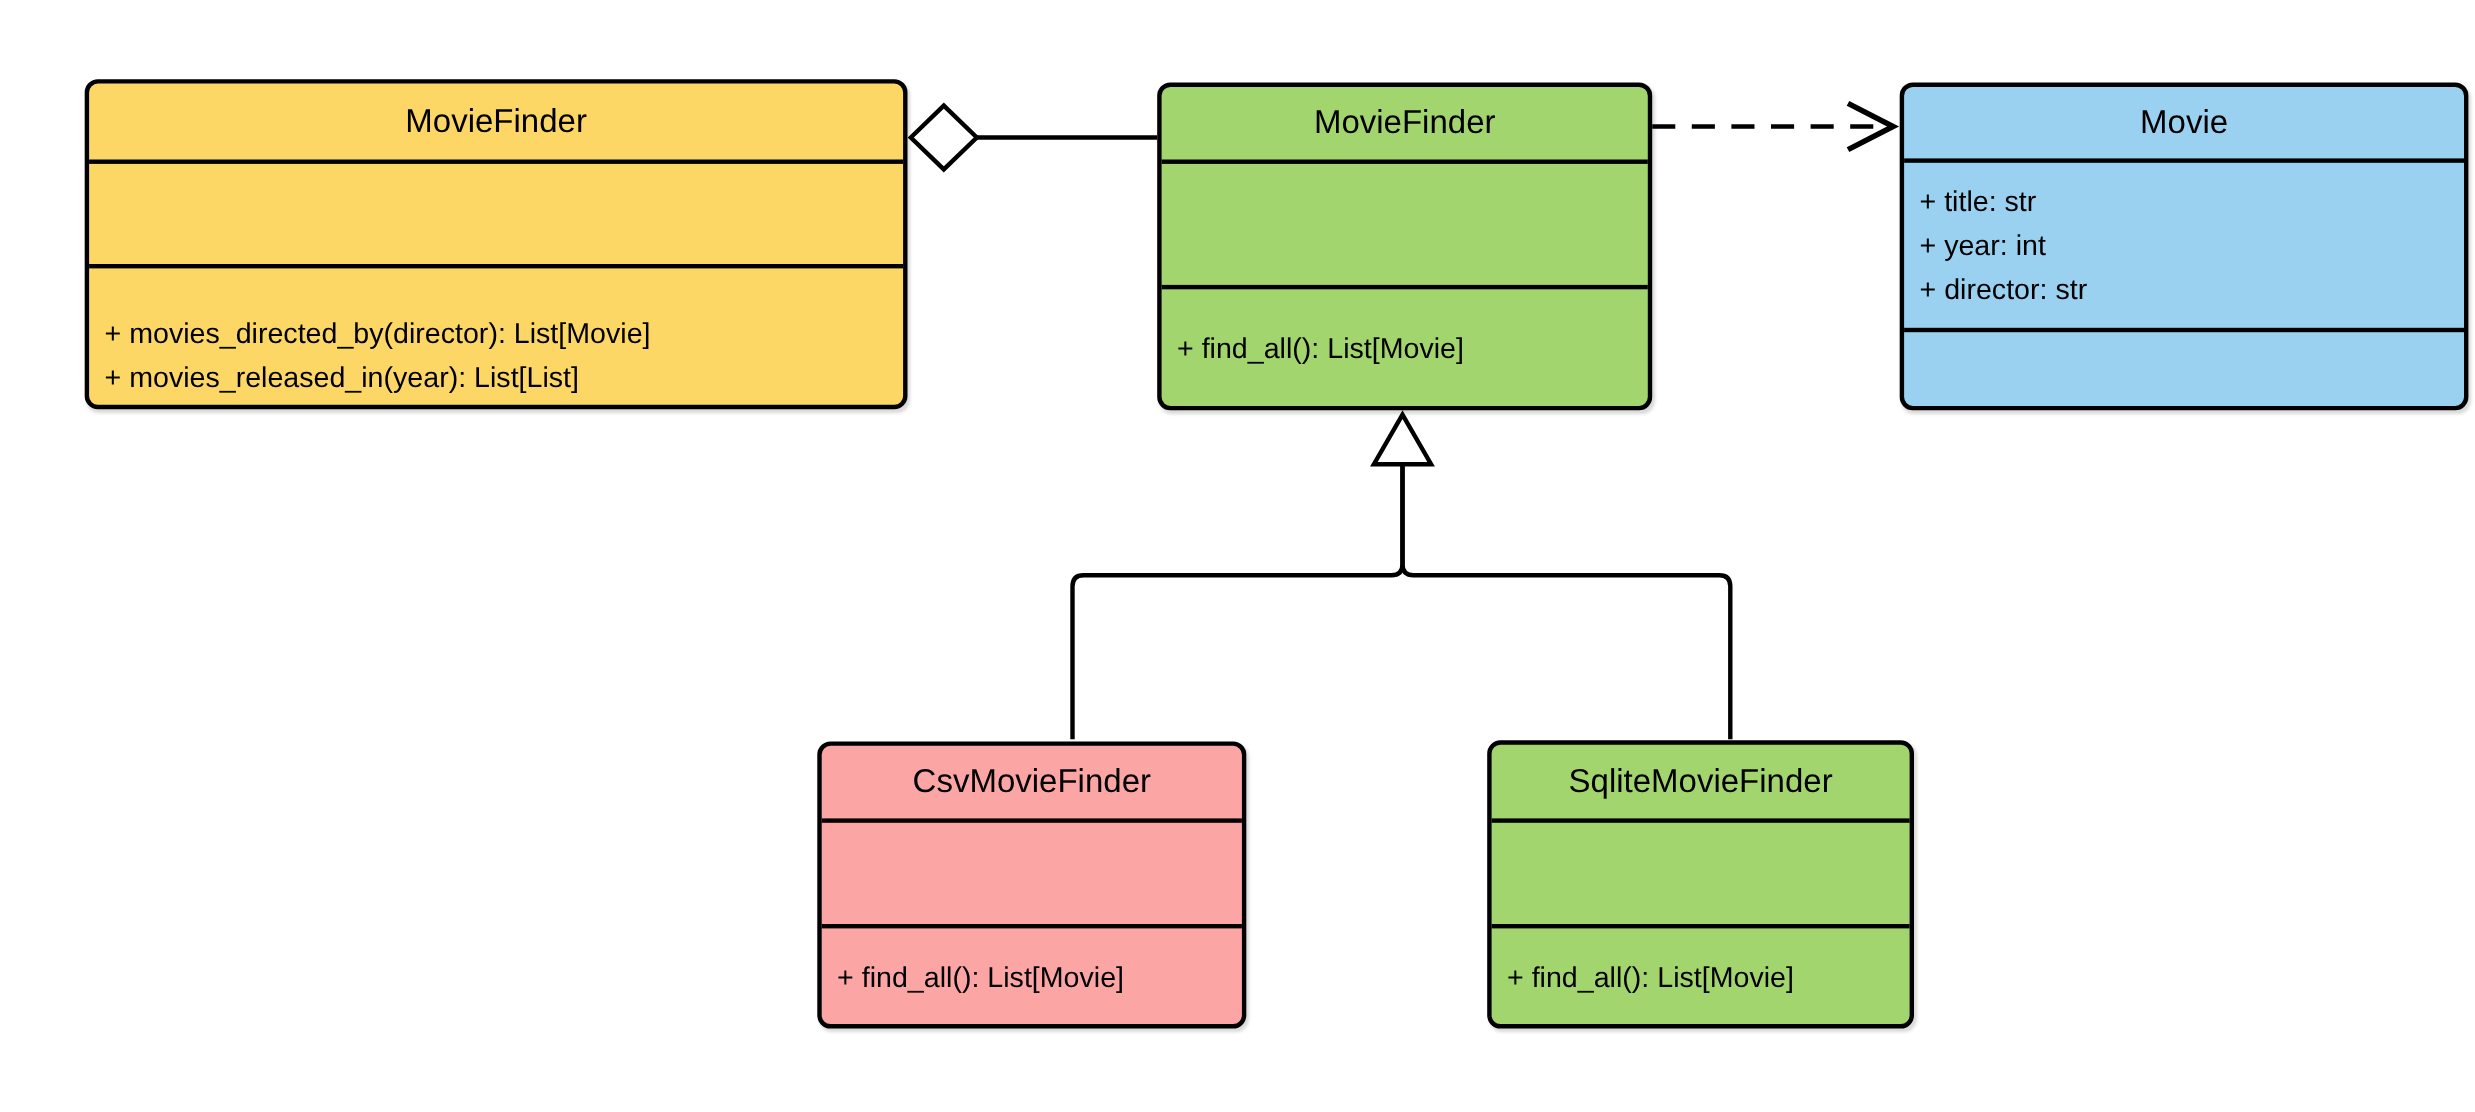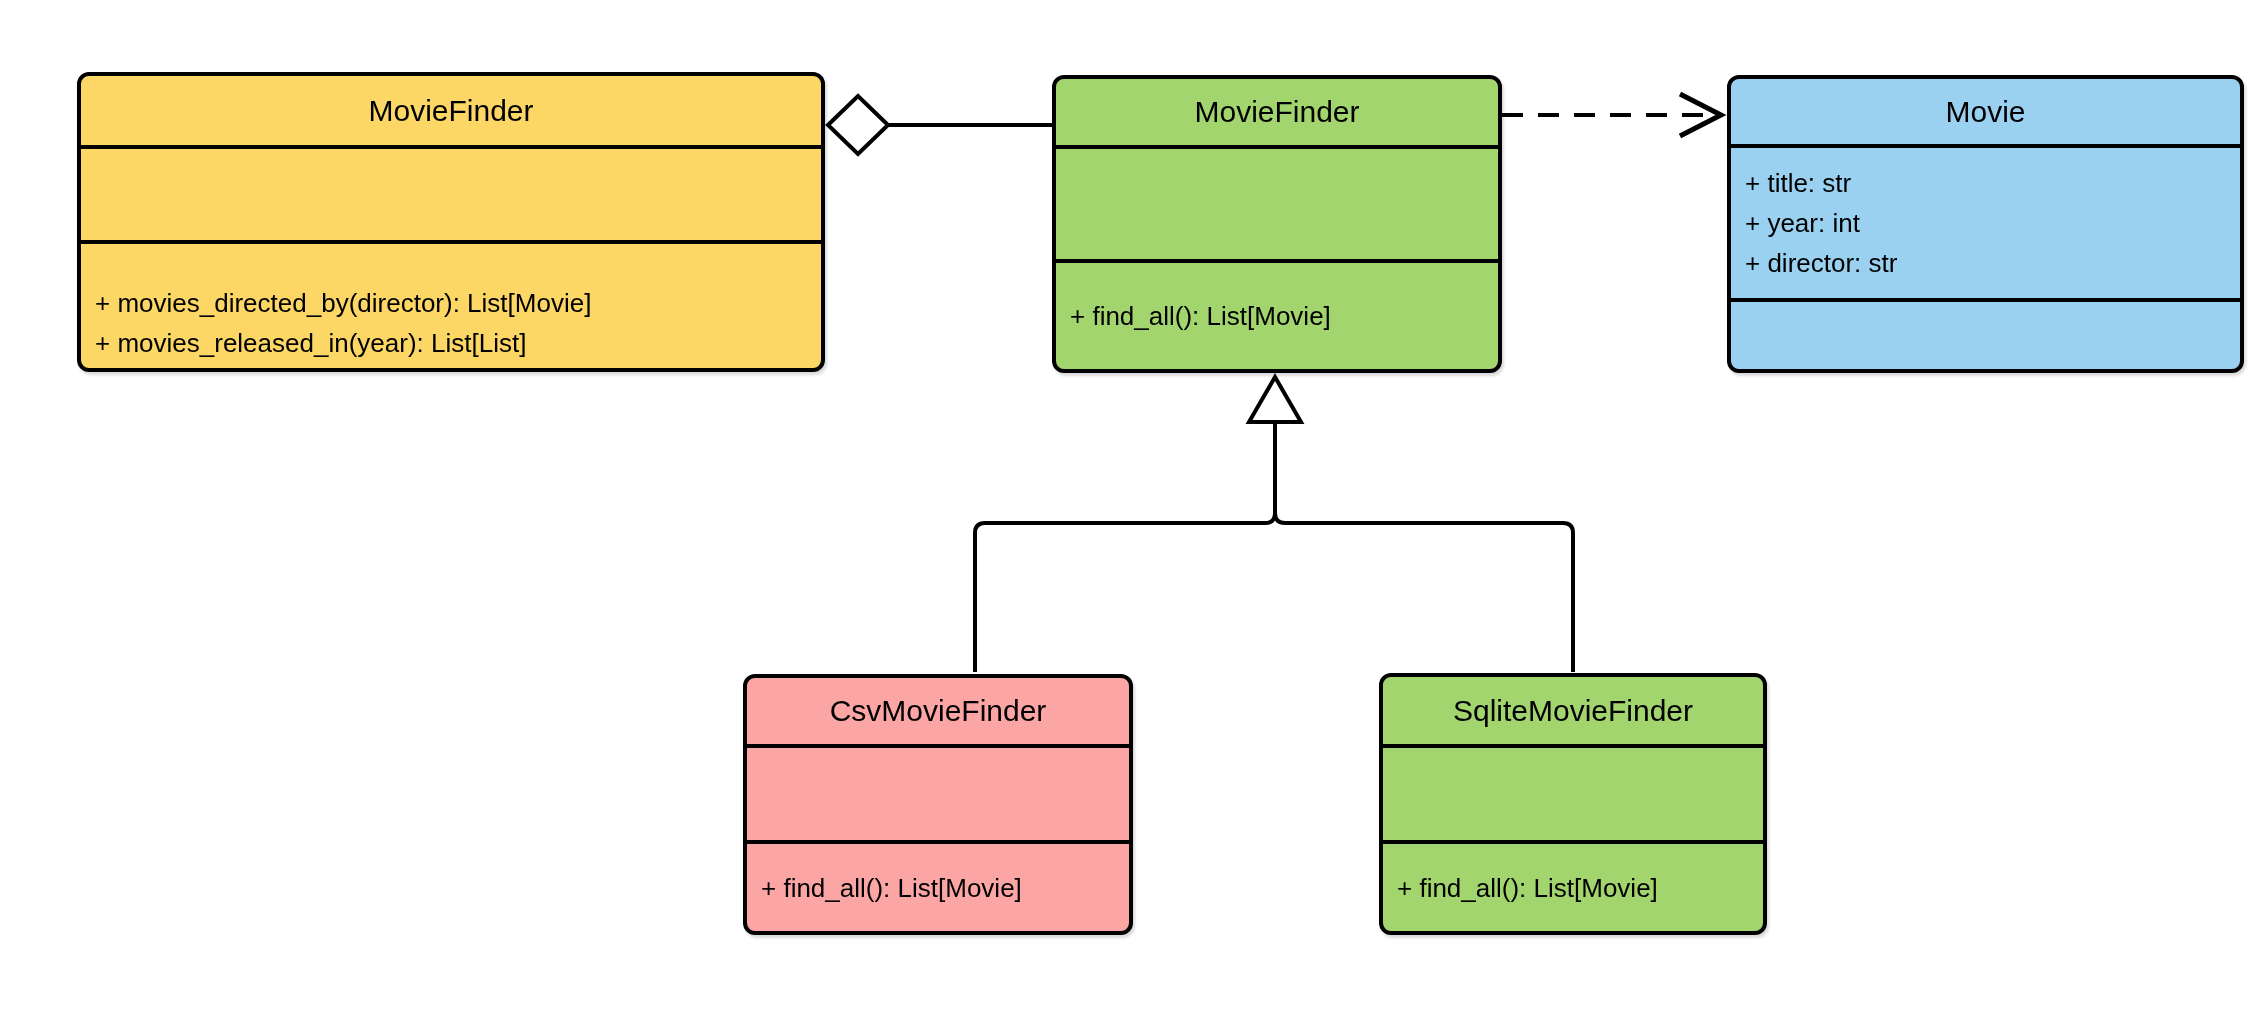--- a/index.html
+++ b/index.html
@@ -81,21 +81,21 @@
   </div>
 
   <div class="uml-class" style="left: 743px; top: 674px; width: 390px; height: 261px; background: #fca5a5;">
     <div class="uml-compartment uml-title" style="height:66px">CsvMovieFinder</div>
     <div class="uml-compartment uml-members" style="height:96px"></div>
     <div class="uml-compartment uml-members" style="height:91px">
       <div class="uml-member">+ find_all(): List[Movie]</div>
     </div>
   </div>
 
-  <div class="uml-class" style="left: 1352px; top: 673px; width: 388px; height: 262px; background: rgb(162, 213, 109); margin-left: 27px;">
+  <div class="uml-class" style="left: 1352px; top: 673px; width: 388px; height: 262px; background: rgb(162, 213, 109);">
     <div class="uml-compartment uml-title" style="height:67px">SqliteMovieFinder</div>
     <div class="uml-compartment uml-members" style="height:96px"></div>
     <div class="uml-compartment uml-members" style="height:91px">
       <div class="uml-member">+ find_all(): List[Movie]</div>
     </div>
   </div>
 
   <svg id="connectors" width="2250" height="1011" viewBox="0 0 2250 1011">
 
     <line class="connector-line" x1="886" y1="125" x2="1052" y2="125" style="stroke: rgb(0, 0, 0);"></line>

